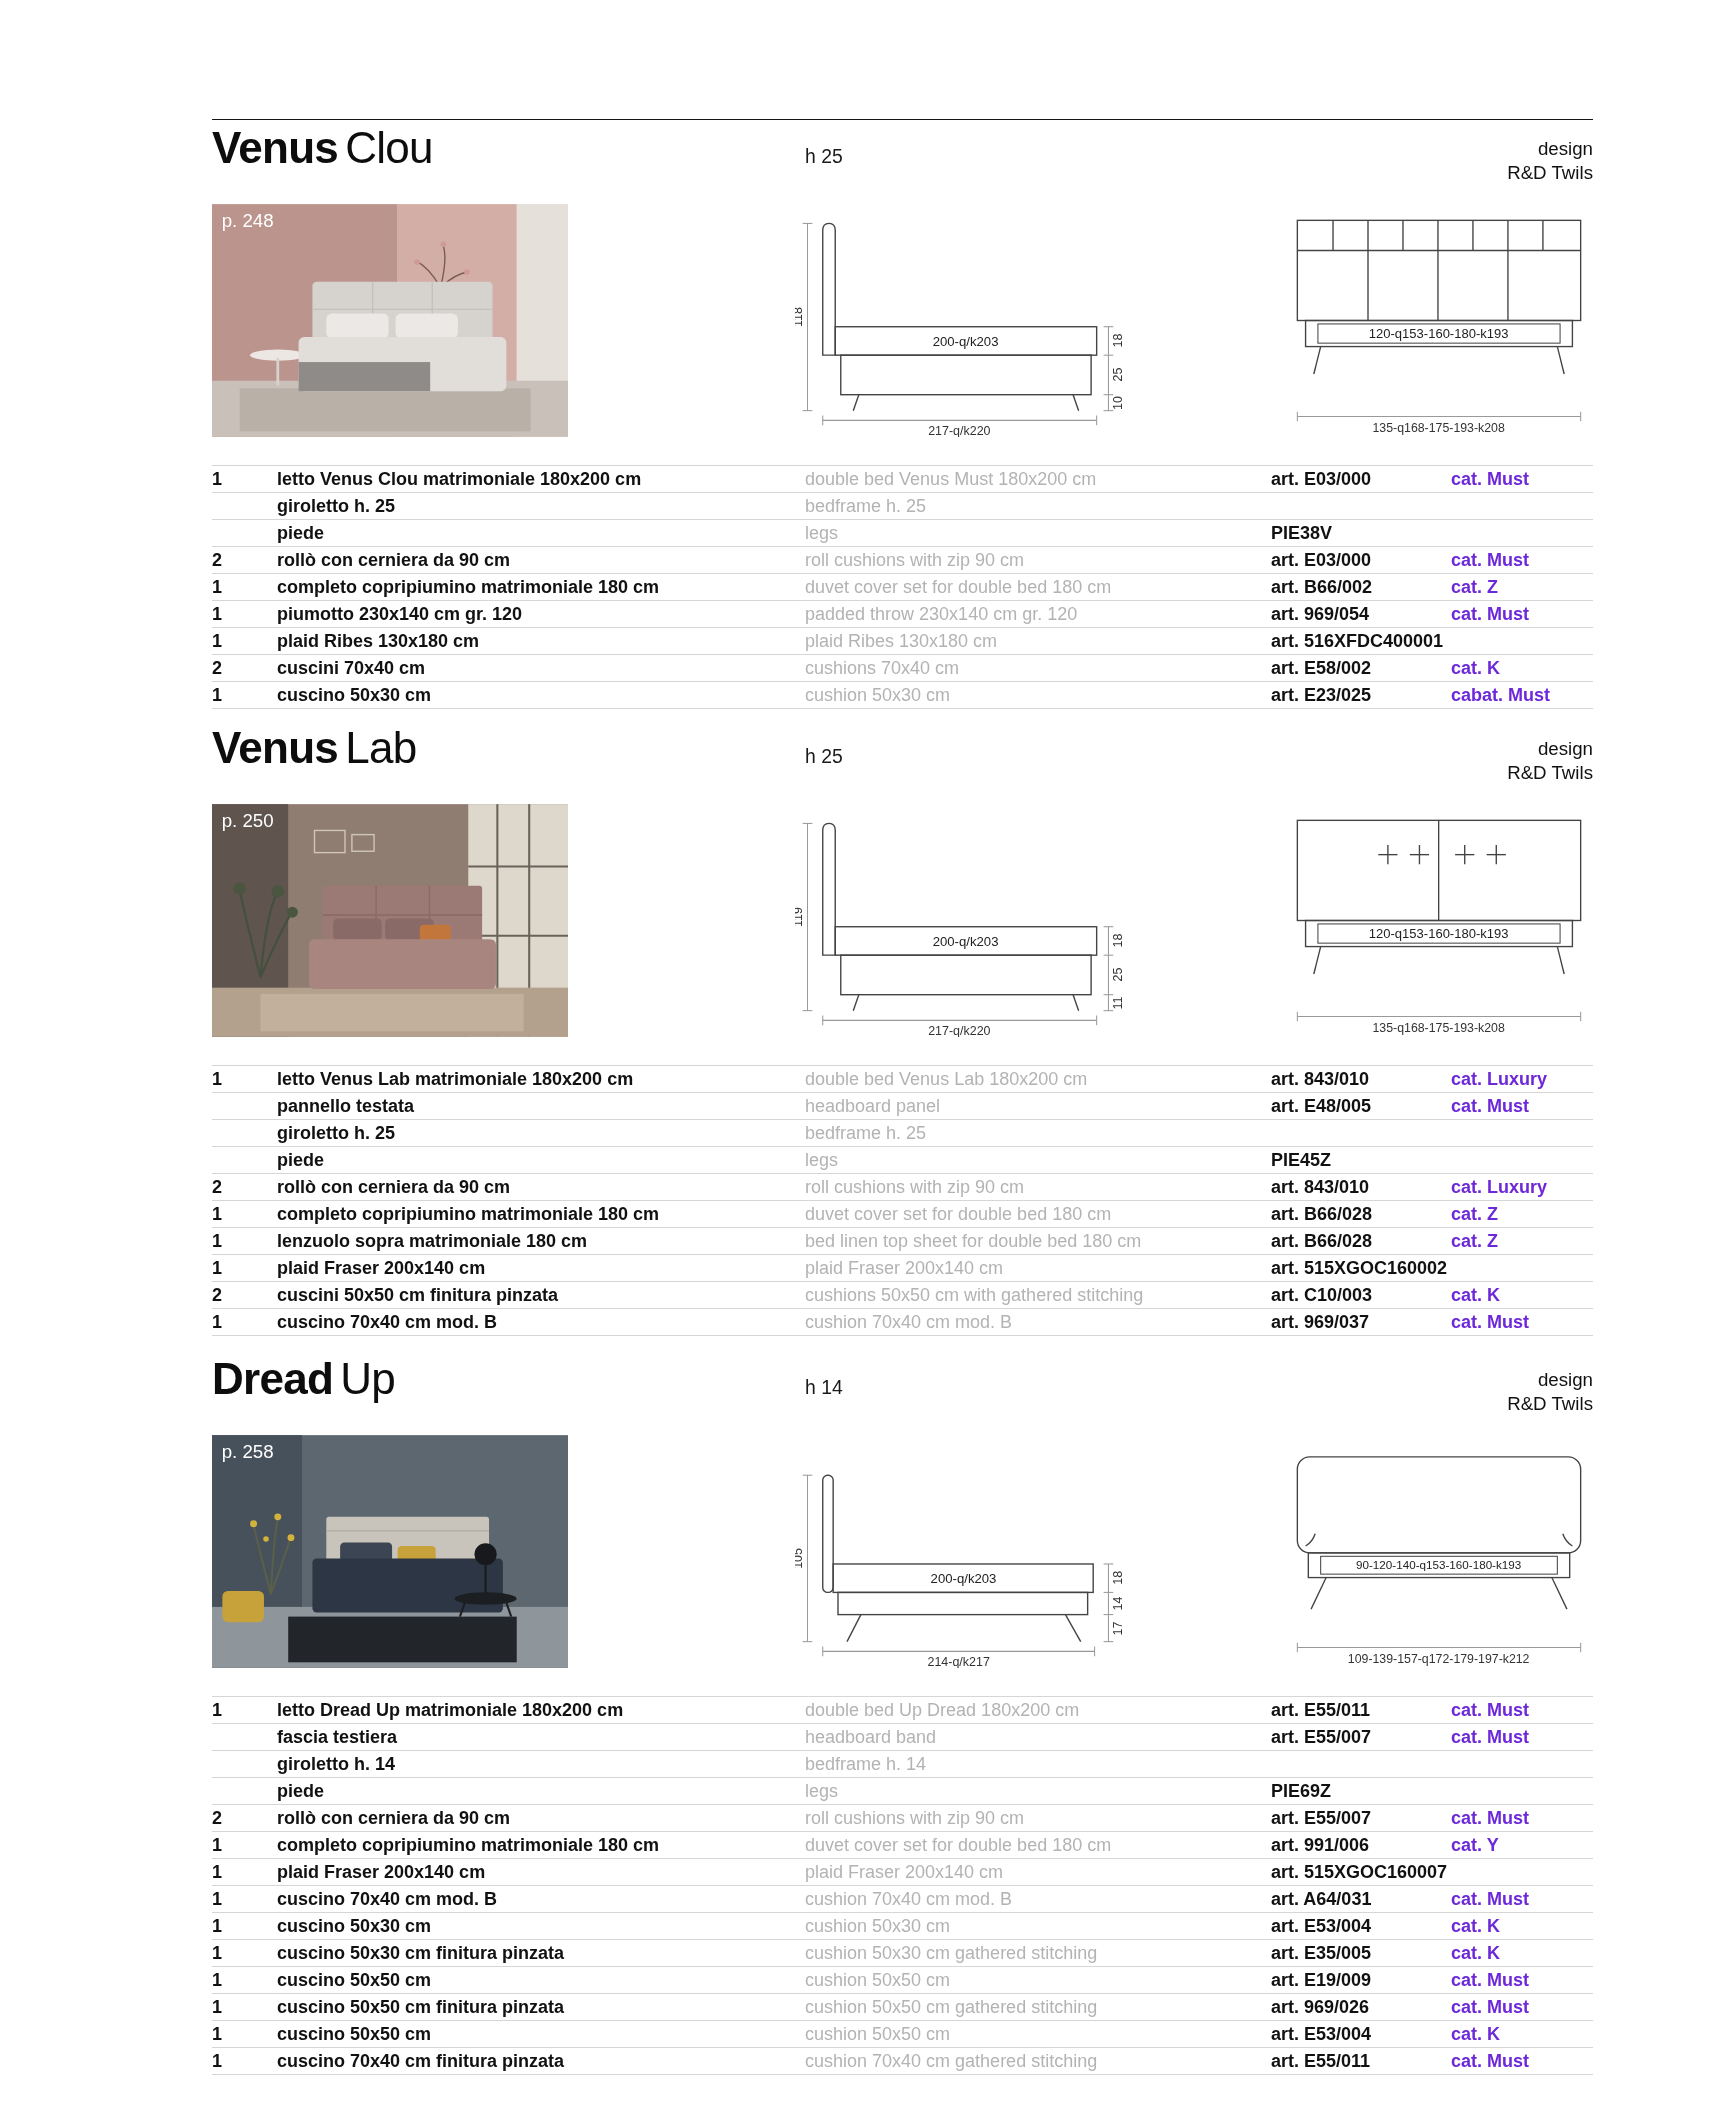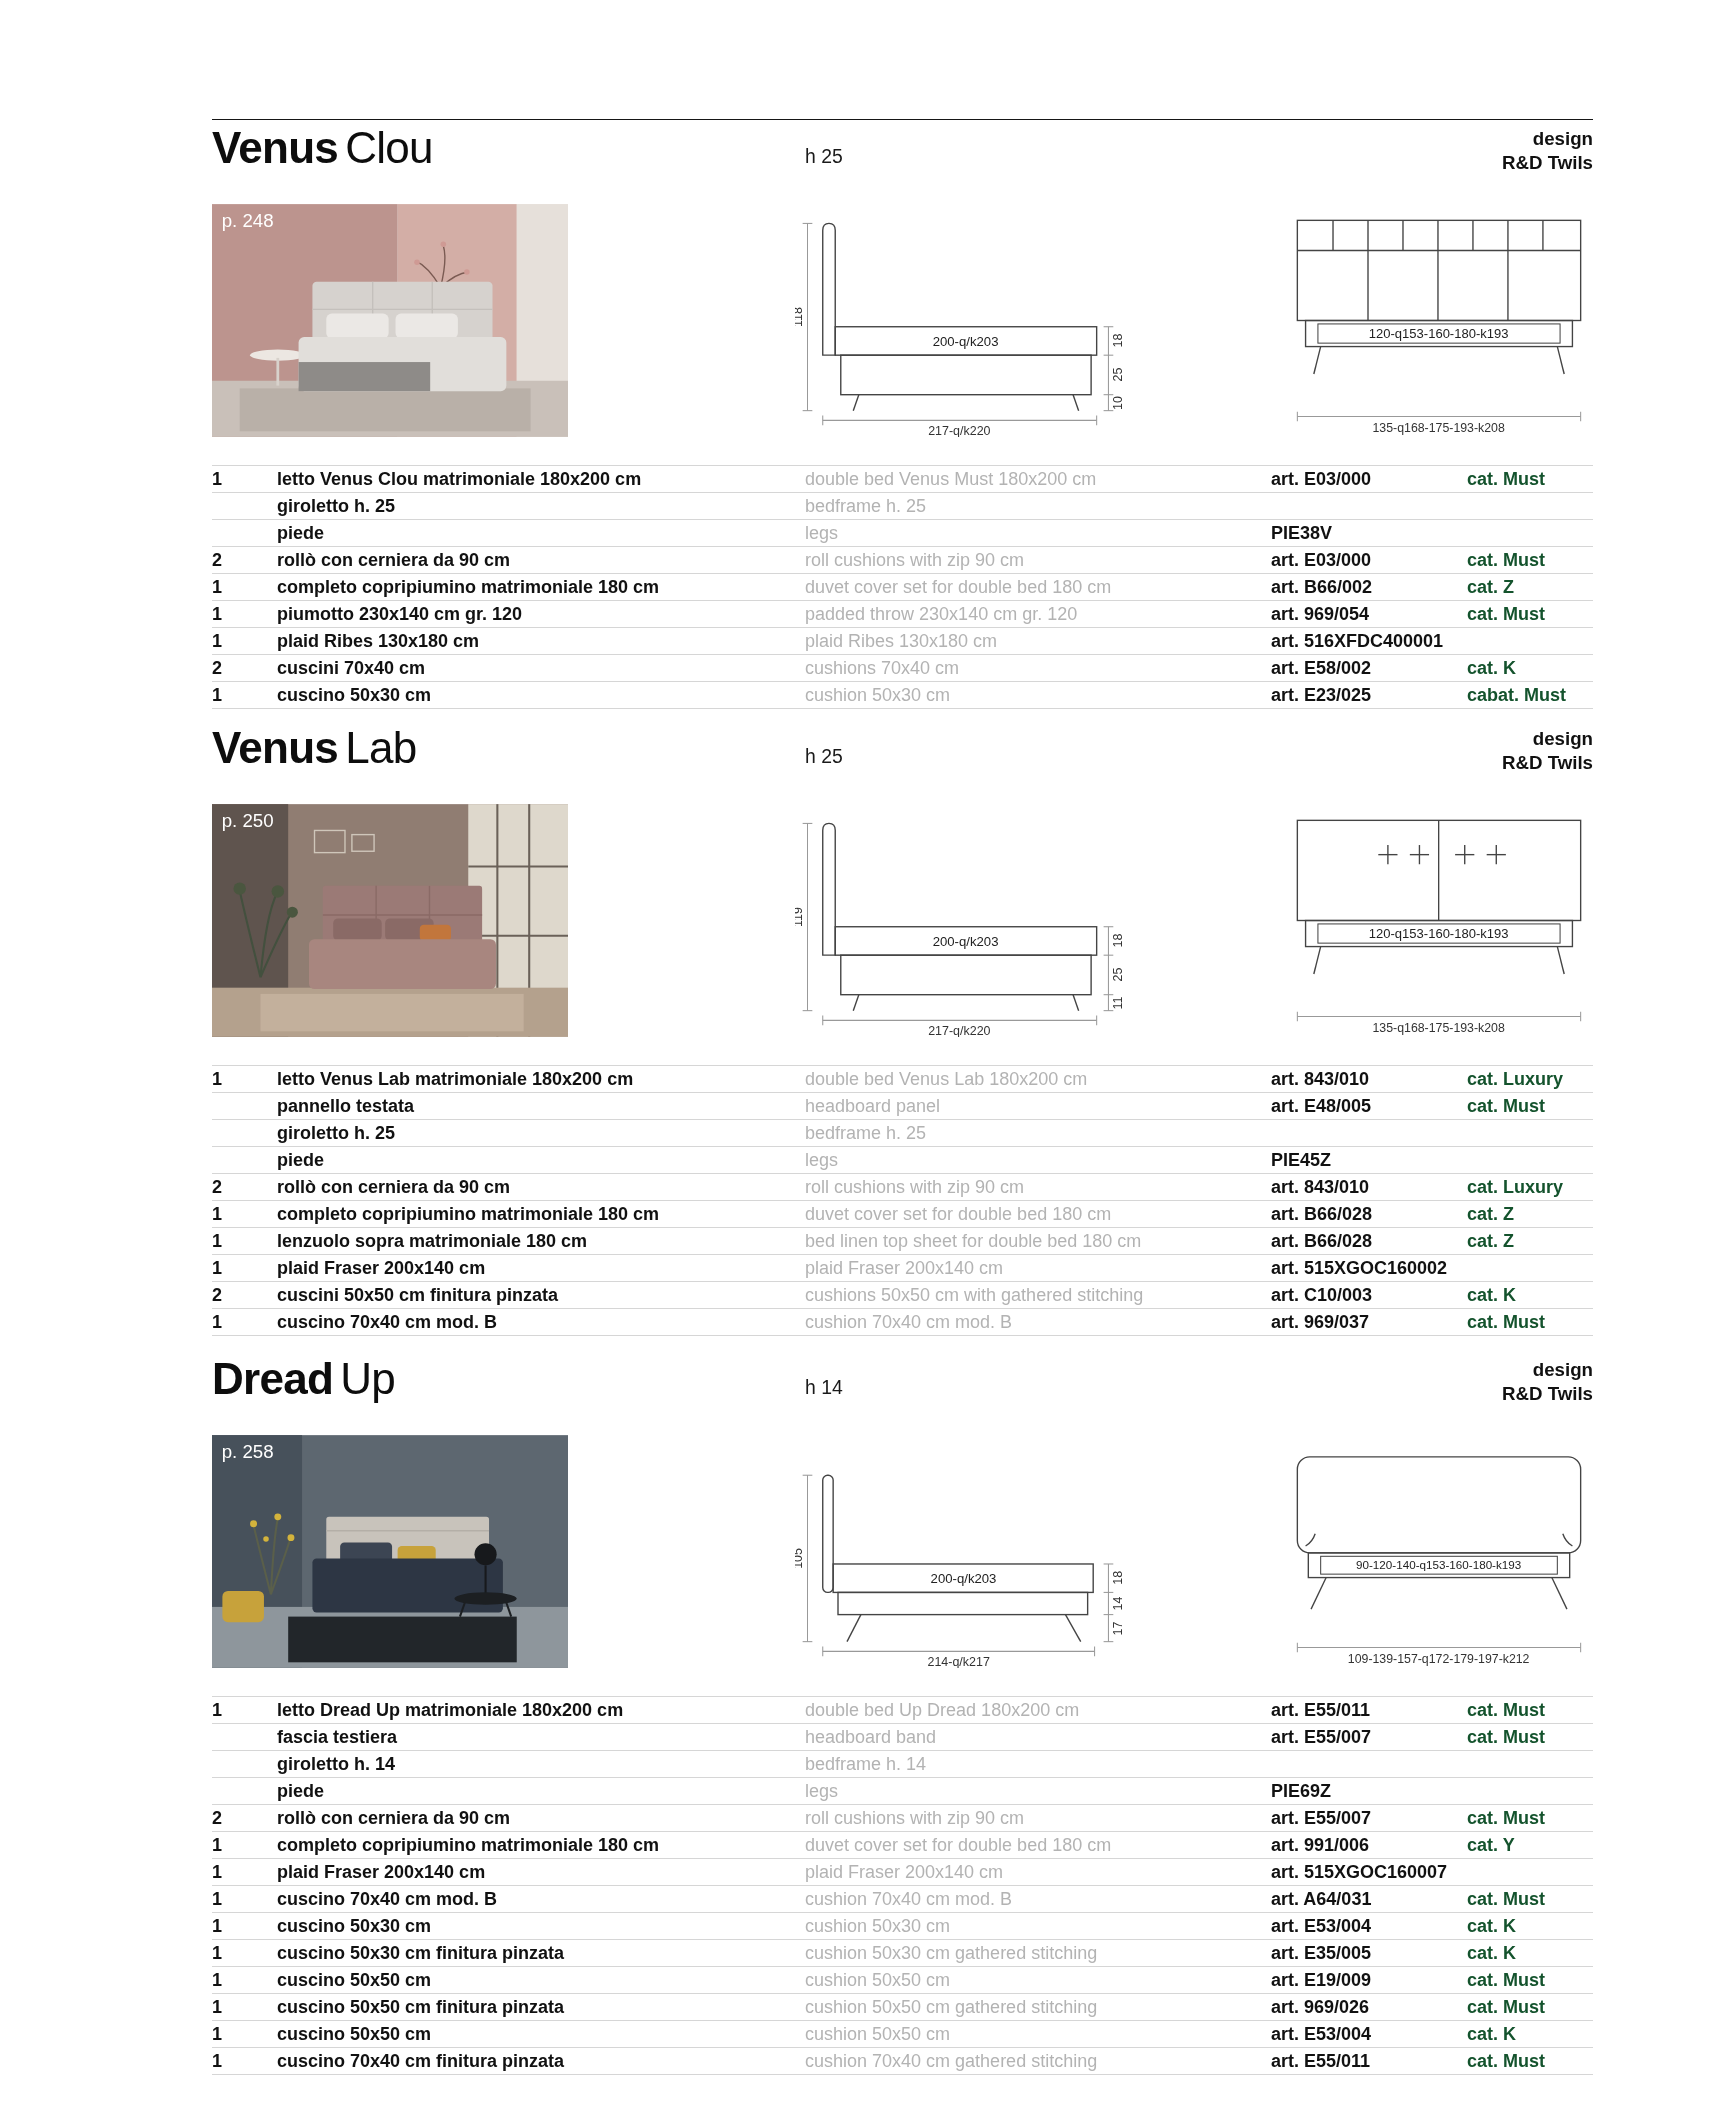--- a/index.html
+++ b/index.html
@@ -7,21 +7,21 @@
     position:relative;width:1731px;height:2119px;background:#ffffff;
     font-family:"Liberation Sans", sans-serif;color:#111;overflow:hidden;
   }
   .section{position:absolute;left:212px;width:1381px;}
   .section.first{border-top:1.4px solid #161616;}
   .sec-header{position:relative;height:84px;}
   .title{position:absolute;left:0;top:5.5px;font-size:44px;letter-spacing:-0.7px;line-height:1;color:#0d0d0d;white-space:nowrap;}
   .title .tb{font-weight:800;}
   .title .tl{font-weight:300;margin-left:7px;}
   .h-label{position:absolute;left:593px;top:25px;font-size:19.4px;color:#1a1a1a;}
-  .design{position:absolute;right:0;top:7px;text-align:right;font-size:18.7px;font-weight:bold;line-height:1.3;color:#111;}
+  .design{position:absolute;right:0;top:17px;text-align:right;font-size:18.7px;font-weight:normal;line-height:1.3;color:#111;}
   .sec-media{position:relative;height:233px;}
   .photo{position:absolute;left:0;top:0;width:356px;height:272px;overflow:hidden;}
   .photo svg{display:block;}
   .p-ref{position:absolute;left:9.7px;top:5.5px;font-size:18.7px;color:#ffffff;}
   .diag-side{position:absolute;left:583px;top:0;}
   .diag-front{position:absolute;left:1073px;top:0;}
   svg text{font-family:"Liberation Sans", sans-serif;}
   .dimtext{font-size:18px;fill:#333;}
   .boxtext{font-size:19px;fill:#222;}
   .boxtext-sm{font-size:17px;fill:#222;}
@@ -29,21 +29,21 @@
   .trow{
     display:grid;grid-template-columns:65px 528px 466px 180px 142px;
     height:26px;line-height:26px;border-bottom:0.7px solid var(--rule,#d6d6d6);
     font-size:18px;white-space:nowrap;overflow:hidden;
   }
   .c{overflow:hidden;}
   .c-qty{font-weight:bold;color:#111;}
   .c-it{font-weight:bold;color:#111;}
   .c-en{font-weight:normal;color:var(--muted,#b3b3b3);}
   .c-art{font-weight:bold;color:#111;}
-  .c-cat{font-weight:bold;color:#14532d;margin-left:16px;}
+  .c-cat{font-weight:bold;color:#6d28d9;}
   .sec1{top:119px;}
   .sec2{top:720px;}
   .sec3{top:1351px;}
 </style>
 </head>
 <body>
 
 <div class="page">
 
   <div class="section first sec1">

